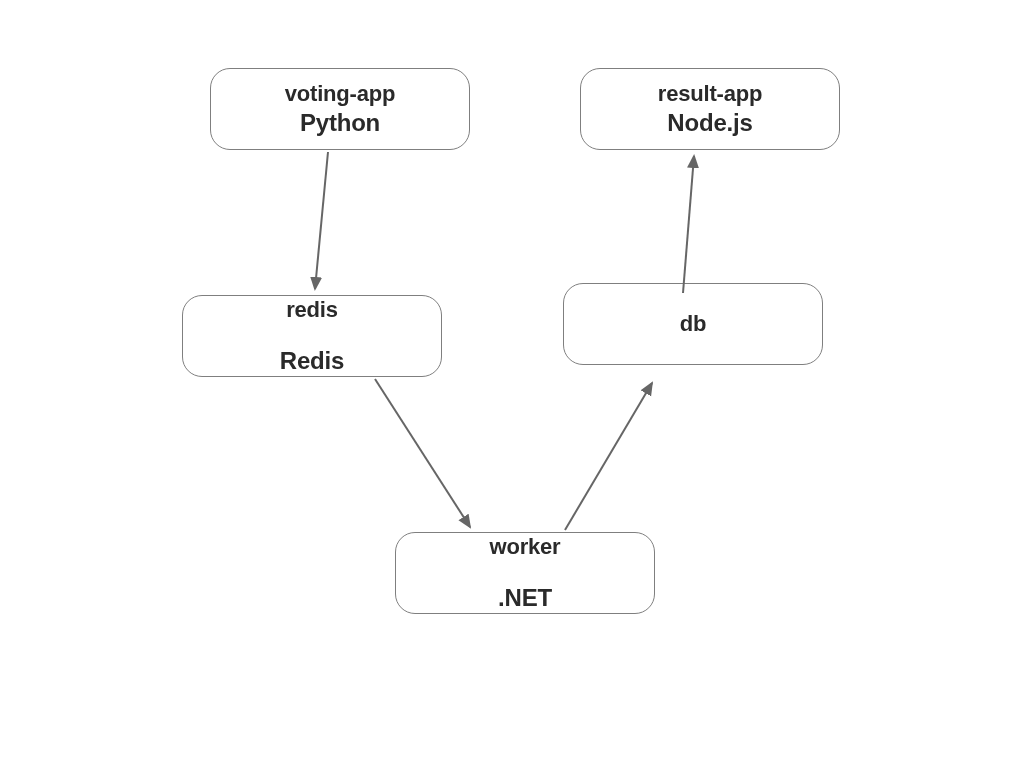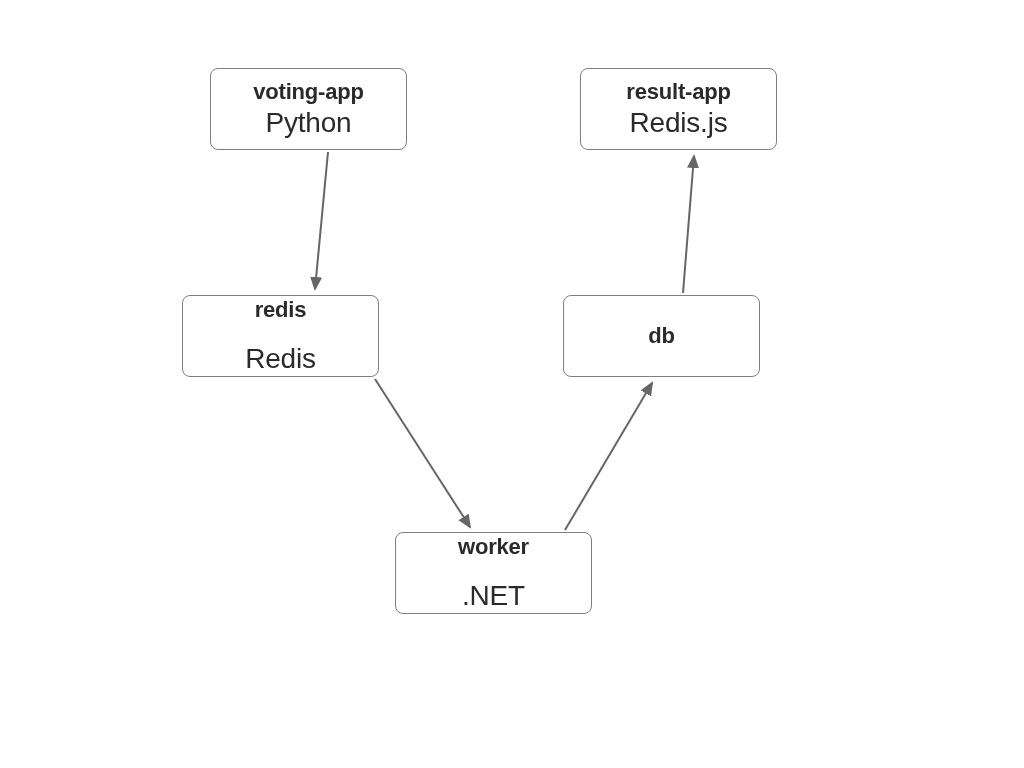--- a/index.html
+++ b/index.html
@@ -8,41 +8,41 @@
     width: 1024px;
     height: 768px;
     background: #fff;
     font-family: "Helvetica Neue", Helvetica, Arial, sans-serif;
     color: #2a2a2a;
     position: relative;
     overflow: hidden;
   }
   .node {
     position: absolute;
-    width: 197px;
+    width: 260px;
     height: 82px;
     border: 1.5px solid #7f7f7f;
-    border-radius: 8px;
+    border-radius: 20px;
     background: #fff;
     box-sizing: border-box;
     display: flex;
     flex-direction: column;
     justify-content: center;
     align-items: center;
     text-align: center;
     line-height: 1.25;
   }
   .node .title {
     font-weight: 700;
     font-size: 22px;
     letter-spacing: -0.2px;
   }
   .node .subtitle {
-    font-weight: 400;
-    font-size: 28px;
+    font-weight: 700;
+    font-size: 24px;
     letter-spacing: -0.2px;
   }
   svg.arrows {
     position: absolute;
     left: 0;
     top: 0;
     width: 1024px;
     height: 768px;
     pointer-events: none;
   }
@@ -50,29 +50,29 @@
 </head>
 <body>
 
 <div class="node" style="left:210px; top:68px;">
   <span class="title">voting-app</span>
   <span class="subtitle">Python</span>
 </div>
 
 <div class="node" style="left:580px; top:68px;text-align:right;">
   <span class="title">result-app</span>
-  <span class="subtitle">Redis.js</span>
+  <span class="subtitle">Node.js</span>
 </div>
 
 <div class="node" style="left:182px; top:295px;justify-content:space-between;">
   <span class="title">redis</span>
   <span class="subtitle">Redis</span>
 </div>
 
-<div class="node" style="left:563px; top:295px;">
+<div class="node" style="left:563px; top:283px;">
   <span class="title">db</span>
 </div>
 
 <div class="node" style="left:395px; top:532px;justify-content:space-between;">
   <span class="title">worker</span>
   <span class="subtitle">.NET</span>
 </div>
 
 <svg class="arrows">
   <defs>

